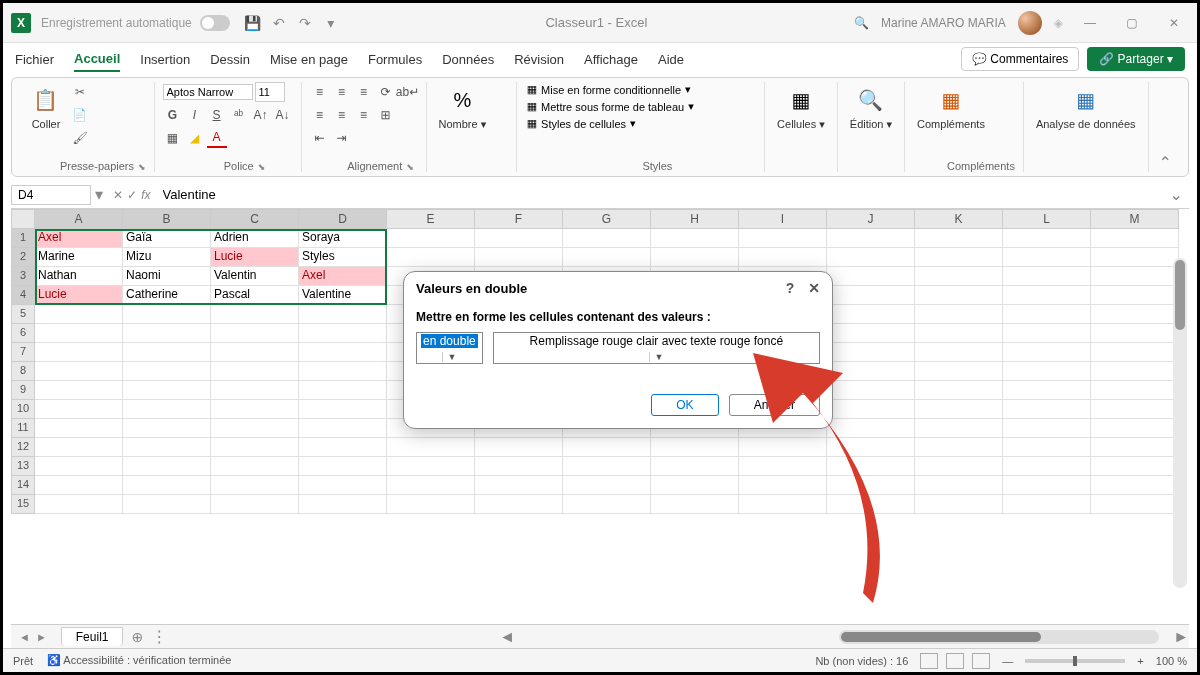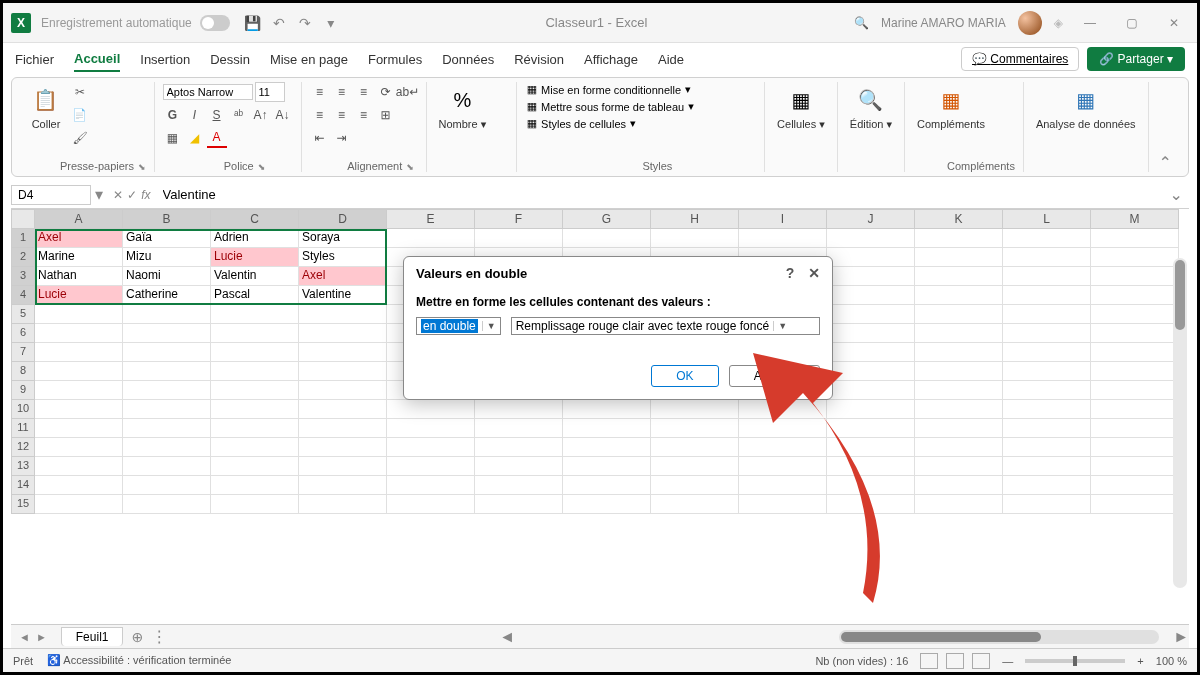--- a/index.html
+++ b/index.html
@@ -16,21 +16,21 @@
 .title-center { flex: 1; text-align: center; color: #888; font-size: 13px; }
 .title-right { display: flex; align-items: center; gap: 12px; color: #888; font-size: 12px; }
 .avatar { width: 24px; height: 24px; border-radius: 50%; background: radial-gradient(circle at 30% 30%, #f4c2a0, #8b4513); }
 .win-btn { width: 30px; height: 30px; display: flex; align-items: center; justify-content: center; color: #888; cursor: pointer; }
 
 
 .tabs { height: 32px; display: flex; align-items: center; padding: 0 12px; gap: 20px; background: #fff; }
 .tab { font-size: 13px; color: #333; cursor: pointer; padding: 4px 0; }
 .tab.active { color: #107c41; border-bottom: 2px solid #107c41; font-weight: 600; }
 .tabs-right { margin-left: auto; display: flex; gap: 8px; }
-.btn-comment { border: 1px solid #ccc; border-radius: 4px; padding: 4px 10px; font-size: 12px; background: #fff; cursor: pointer; text-decoration: underline; }
+.btn-comment { border: 1px solid #ccc; border-radius: 4px; padding: 4px 10px; font-size: 12px; background: #fff; cursor: pointer; }
 .btn-share { background: #107c41; color: #fff; border: none; border-radius: 4px; padding: 4px 12px; font-size: 12px; cursor: pointer; }
 
 
 .ribbon { height: 100px; background: #fafafa; border: 1px solid #d0d0d0; border-radius: 6px; margin: 2px 8px; display: flex; padding: 4px 6px; }
 .rgroup { border-right: 1px solid #e0e0e0; padding: 0 8px; display: flex; flex-direction: column; justify-content: space-between; }
 .rgroup:last-child { border-right: none; }
 .rgroup-label { font-size: 11px; color: #666; text-align: center; margin-top: 2px; padding-left: 34px; }
 .rgroup-body { display: flex; align-items: flex-start; gap: 4px; flex: 1; }
 .big-btn { display: flex; flex-direction: column; align-items: center; gap: 2px; padding: 2px 4px; cursor: pointer; }
 .big-btn-icon { width: 32px; height: 32px; display: flex; align-items: center; justify-content: center; font-size: 20px; }
@@ -74,26 +74,26 @@
 
 
 .status-bar { position: absolute; bottom: 0; left: 0; right: 0; height: 24px; background: #f5f5f5; border-top: 1px solid #ccc; display: flex; align-items: center; padding: 0 10px; font-size: 11px; color: #555; gap: 14px; }
 .status-right { margin-left: auto; display: flex; align-items: center; gap: 12px; }
 .view-btns { display: flex; gap: 8px; }
 .view-btn { width: 18px; height: 16px; border: 1px solid #aaa; cursor: pointer; }
 .zoom-slider { width: 100px; height: 4px; background: #ccc; position: relative; }
 .zoom-slider::after { content: ""; position: absolute; left: 48px; top: -3px; width: 4px; height: 10px; background: #666; }
 
 
-.dialog { position: absolute; left: 400px; top: 253px; width: 430px; background: #fff; border: 1px solid #888; border-radius: 6px; box-shadow: 0 4px 20px rgba(0,0,0,0.25); z-index: 100; }
+.dialog { position: absolute; left: 400px; top: 268px; width: 430px; background: #fff; border: 1px solid #888; border-radius: 12px; box-shadow: 0 4px 20px rgba(0,0,0,0.25); z-index: 100; }
 .dialog-title { display: flex; align-items: center; padding: 8px 12px; font-size: 13px; font-weight: 600; }
 .dialog-title-btns { margin-left: auto; display: flex; gap: 14px; color: #555; font-size: 14px; }
 .dialog-body { padding: 6px 12px 12px; font-size: 12px; }
 .dialog-row { display: flex; align-items: center; gap: 10px; margin-top: 8px; }
-.combo { border: 1px solid #888; padding: 1px 4px; font-size: 12px; display: flex; align-items: center; gap: 4px; background: #fff; }
+.combo { border: 1px solid #888; padding: 1px 4px; font-size: 12px; display: flex; align-items: center; gap: 4px; background: #fff; flex-direction: column; }
 .combo .sel-text { background: #0078d4; color: #fff; padding: 0 2px; }
 .combo-wide { flex: 1; }
 .combo-arrow { font-size: 9px; color: #555; border-left: 1px solid #ccc; padding-left: 4px; }
 .dialog-btns { display: flex; justify-content: flex-end; gap: 10px; margin-top: 30px; }
 .dbtn { border: 1px solid #888; padding: 3px 24px; font-size: 12px; background: #fff; border-radius: 3px; cursor: pointer; }
 .dbtn.primary { border: 1px solid #0078d4; color: #0078d4; }
 
 
 .red-arrow { position: absolute; left: 710px; top: 350px; z-index: 200; pointer-events: none; }
 

